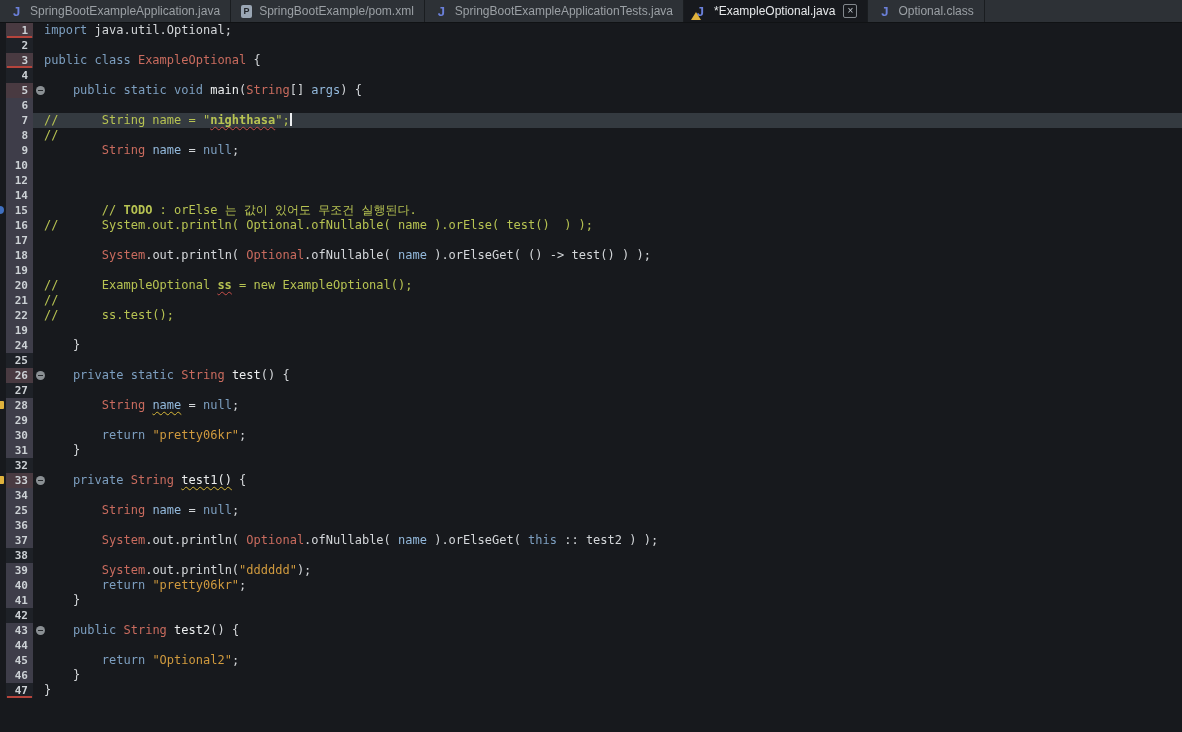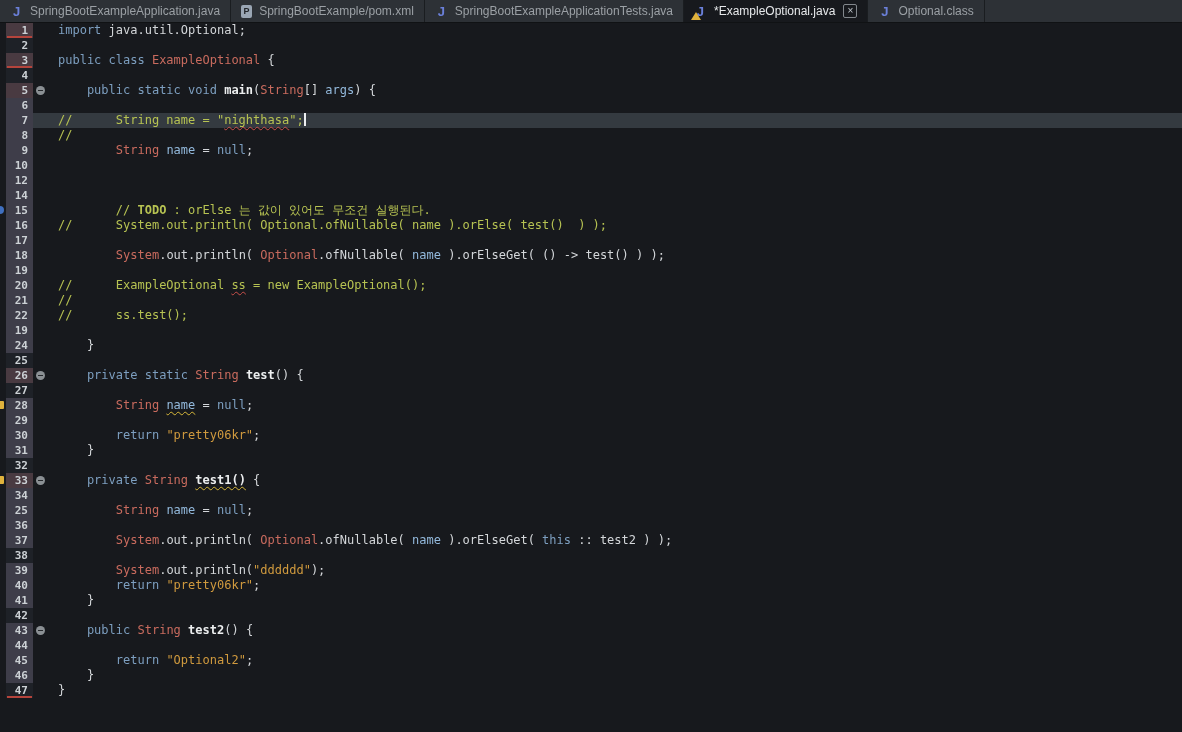--- a/index.html
+++ b/index.html
@@ -25,31 +25,31 @@
   .ruler{width:6px;background:var(--rulerbg,#17191d);position:relative;flex:none;}
   .mark-task{position:absolute;left:-4px;top:3px;width:8px;height:8px;border-radius:50%;
     background:var(--taskblue,#3f6fbf);}
   .mark-warn{position:absolute;left:-3px;top:3px;width:7px;height:8px;border-radius:1px;
     background:var(--warnyellow,#d2b53b);}
   .num{width:27px;flex:none;text-align:right;padding-right:5px;box-sizing:border-box;
     font:bold 11px/15px "DejaVu Sans Mono",monospace;color:var(--lnum,#ccd1d5);position:relative;}
   .g-d{background:var(--gd,#1e2127);} .g-l{background:var(--gl,#3e3d49);} .g-r{background:var(--gr,#493a41);}
   .num.diff::after{content:"";position:absolute;left:1px;right:1px;bottom:0;height:2px;
     background:var(--diffred,#b5443c);}
-  .code{flex:1;position:relative;padding-left:25px;white-space:pre;
+  .code{flex:1;position:relative;padding-left:11px;white-space:pre;
     font:12px/15px "DejaVu Sans Mono",monospace;color:var(--plain,#d4d7da);}
   .row.cur .code{background:var(--curline,#343a40);}
   .fold{position:absolute;left:3px;top:3px;width:9px;height:9px;border-radius:50%;
     background:var(--foldbg,#8b9094);}
   .fold::after{content:"";position:absolute;left:2px;top:4px;width:5px;height:1px;background:#26292c;}
   .k{color:var(--kw,#7d9fc0);} .t{color:var(--type,#c96b5e);text-align:center;} .s{color:var(--str,#d09a3e);}
   .c{color:var(--com,#b7c352);} .v{color:var(--var,#93b9dc);text-align:right;} .p{color:var(--plain,#d4d7da);}
-  .m{color:var(--meth,#eceeef);font-weight:bold;} .ctodo{color:var(--com,#b7c352);font-weight:bold;}
+  .m{color:var(--meth,#eceeef);font-weight:normal;} .ctodo{color:var(--com,#b7c352);font-weight:bold;}
   .sqr{text-decoration:underline wavy var(--sqred,#c94f4a) 1px;text-underline-offset:2px;
-    text-decoration-skip-ink:none;}
+    text-decoration-skip-ink:none;font-weight:bold;}
   .sqy{text-decoration:underline wavy var(--sqyellow,#d8b83a) 1px;text-underline-offset:2px;
     text-decoration-skip-ink:none;}
   .cursor{display:inline-block;width:2px;height:13px;background:#eceef0;vertical-align:-2px;}
 </style>
 </head>
 <body>
 
 <div class="tabbar" id="tabbar">
     <div class="tab">
       <span class="ticon java">J</span>

